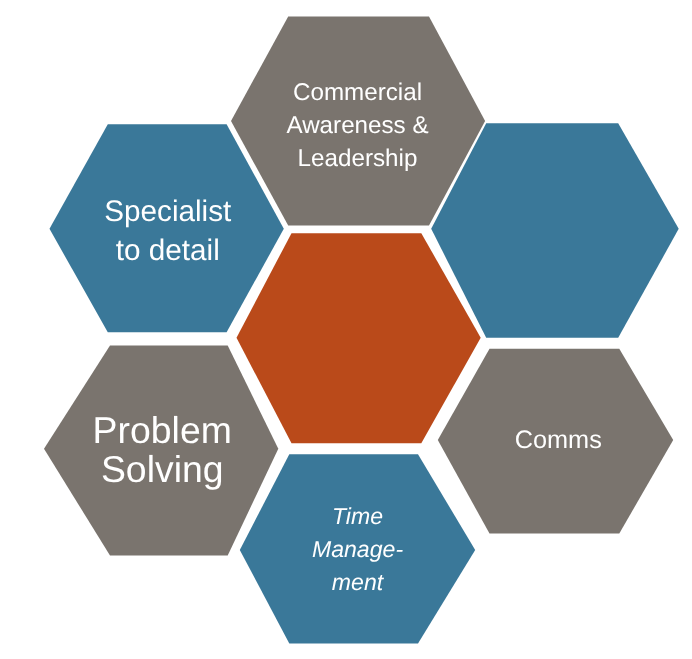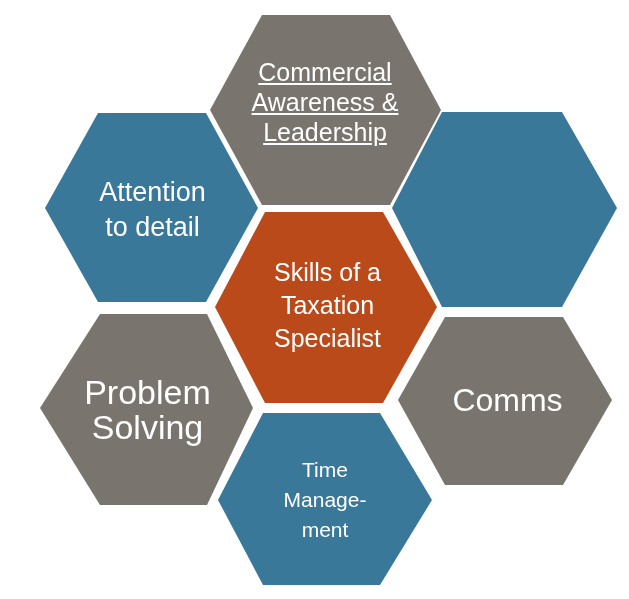--- a/index.html
+++ b/index.html
@@ -6,27 +6,27 @@
   .canvas { position: relative; width: 629px; height: 599px; overflow: hidden; background: #ffffff; }
   svg.hexes { position: absolute; left: 0; top: 0; width: 629px; height: 599px; }
   .label {
     position: absolute;
     display: flex; align-items: center; justify-content: center;
     text-align: center; color: #ffffff;
     font-family: "Liberation Sans", "DejaVu Sans", sans-serif;
     line-height: 1.2;
     white-space: pre-line;
   }
-  .lbl-commercial { left: 220px; top: 32px; width: 210px; height: 140px; font-size: 25px; line-height: 30px; text-decoration: underline; }
+  .lbl-commercial { left: 220px; top: 44px; width: 210px; height: 140px; font-size: 22px; line-height: 30px; }
   .lbl-attention  { left: 55px;  top: 160px; width: 195px; height: 100px; font-size: 27px; line-height: 35px; }
   .lbl-center     { left: 225px; top: 240px; width: 205px; height: 130px; font-size: 25px; line-height: 33px; }
   .lbl-ai         { left: 400px; top: 125px; width: 210px; height: 165px; font-size: 22px; line-height: 31px; }
   .lbl-problem    { left: 50px;  top: 360px; width: 195px; height: 100px; font-size: 34px; line-height: 35px; }
-  .lbl-comms      { left: 410px; top: 375px; width: 195px; height: 50px;  font-size: 32px; }
-  .lbl-time       { left: 225px; top: 440px; width: 200px; height: 120px; font-size: 21px; line-height: 30px; }
+  .lbl-comms      { left: 410px; top: 375px; width: 195px; height: 50px;  font-size: 23px; }
+  .lbl-time       { left: 225px; top: 440px; width: 200px; height: 120px; font-size: 21px; line-height: 30px; font-style: italic; }
 </style>
 </head>
 <body>
 
 <div class="canvas">
   <svg class="hexes" viewBox="0 0 629 599" xmlns="http://www.w3.org/2000/svg">
 
     <polygon points="262,15 390,15 441,110 390,205 262,205 210,110" fill="#7A746E"></polygon>
 
     <polygon points="98,113 206,113 258,208 206,302 98,302 45,208" fill="#3A7899"></polygon>
@@ -44,18 +44,15 @@
 
   <div class="label lbl-commercial">Commercial
 Awareness &amp;
 Leadership</div>
   <div class="label lbl-comms">Comms</div>
   <div class="label lbl-time">Time
 Manage-
 ment</div>
   <div class="label lbl-problem">Problem
 Solving</div>
-  <div class="label lbl-attention">Attention
+  <div class="label lbl-attention">Specialist
 to detail</div>
-  <div class="label lbl-center">Skills of a
-Taxation
-Specialist</div>
 </div>
 
 </body></html>

